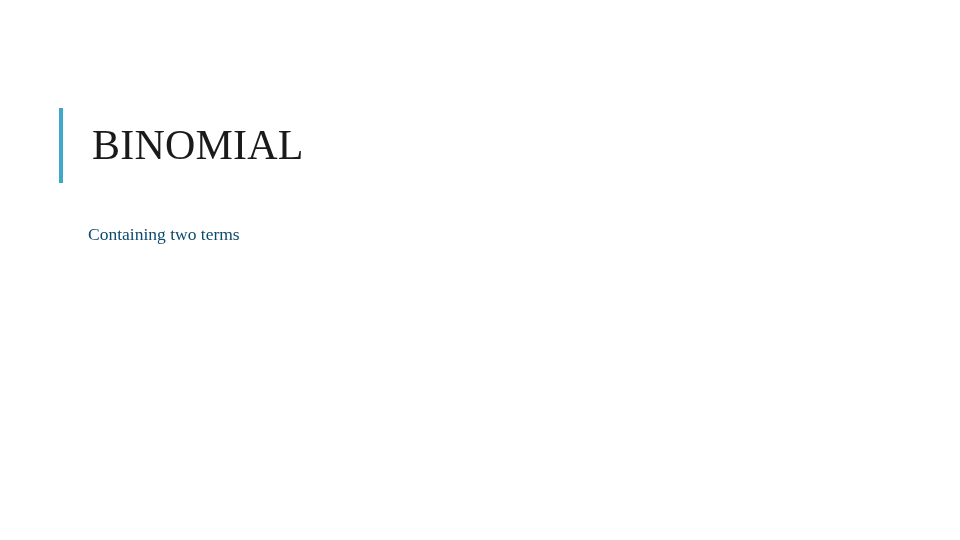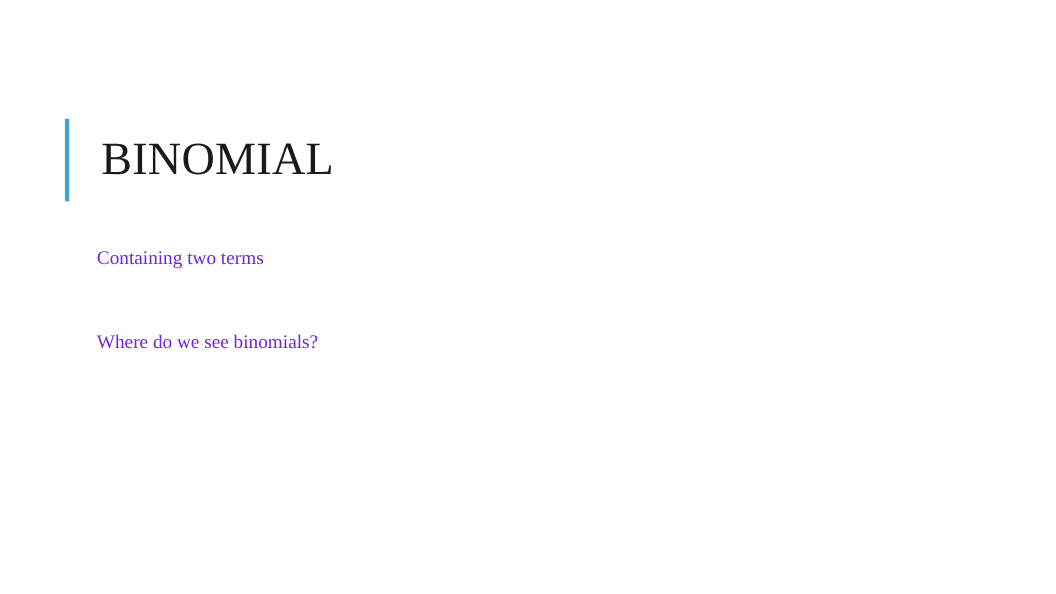--- a/index.html
+++ b/index.html
@@ -51,21 +51,21 @@
   .body-block {
     position: absolute;
     left: 88px;
     top: 178px;
     width: 800px;
   }
 
   .body-line {
     font-size: 17.5px;
     font-weight: 400;
-    color: #6d28d9;
+    color: #0c4a6e;
     line-height: 22px;
     margin: 0 0 54px 0;
     white-space: nowrap;
   }
 
   .body-line:last-child {
     margin-bottom: 0;
   }
 
   .body-line sup {
@@ -86,17 +86,16 @@
   <div class="title-block">
     <div class="title-accent-bar"></div>
     <h1 class="slide-title">BINOMIAL</h1>
   </div>
 
   <div class="body-block">
 
     <p class="body-line">Containing two terms</p>
 
 
-    <p class="body-line">Where do we see binomials?</p>
 
   </div>
 
 </div>
 
 </body></html>

